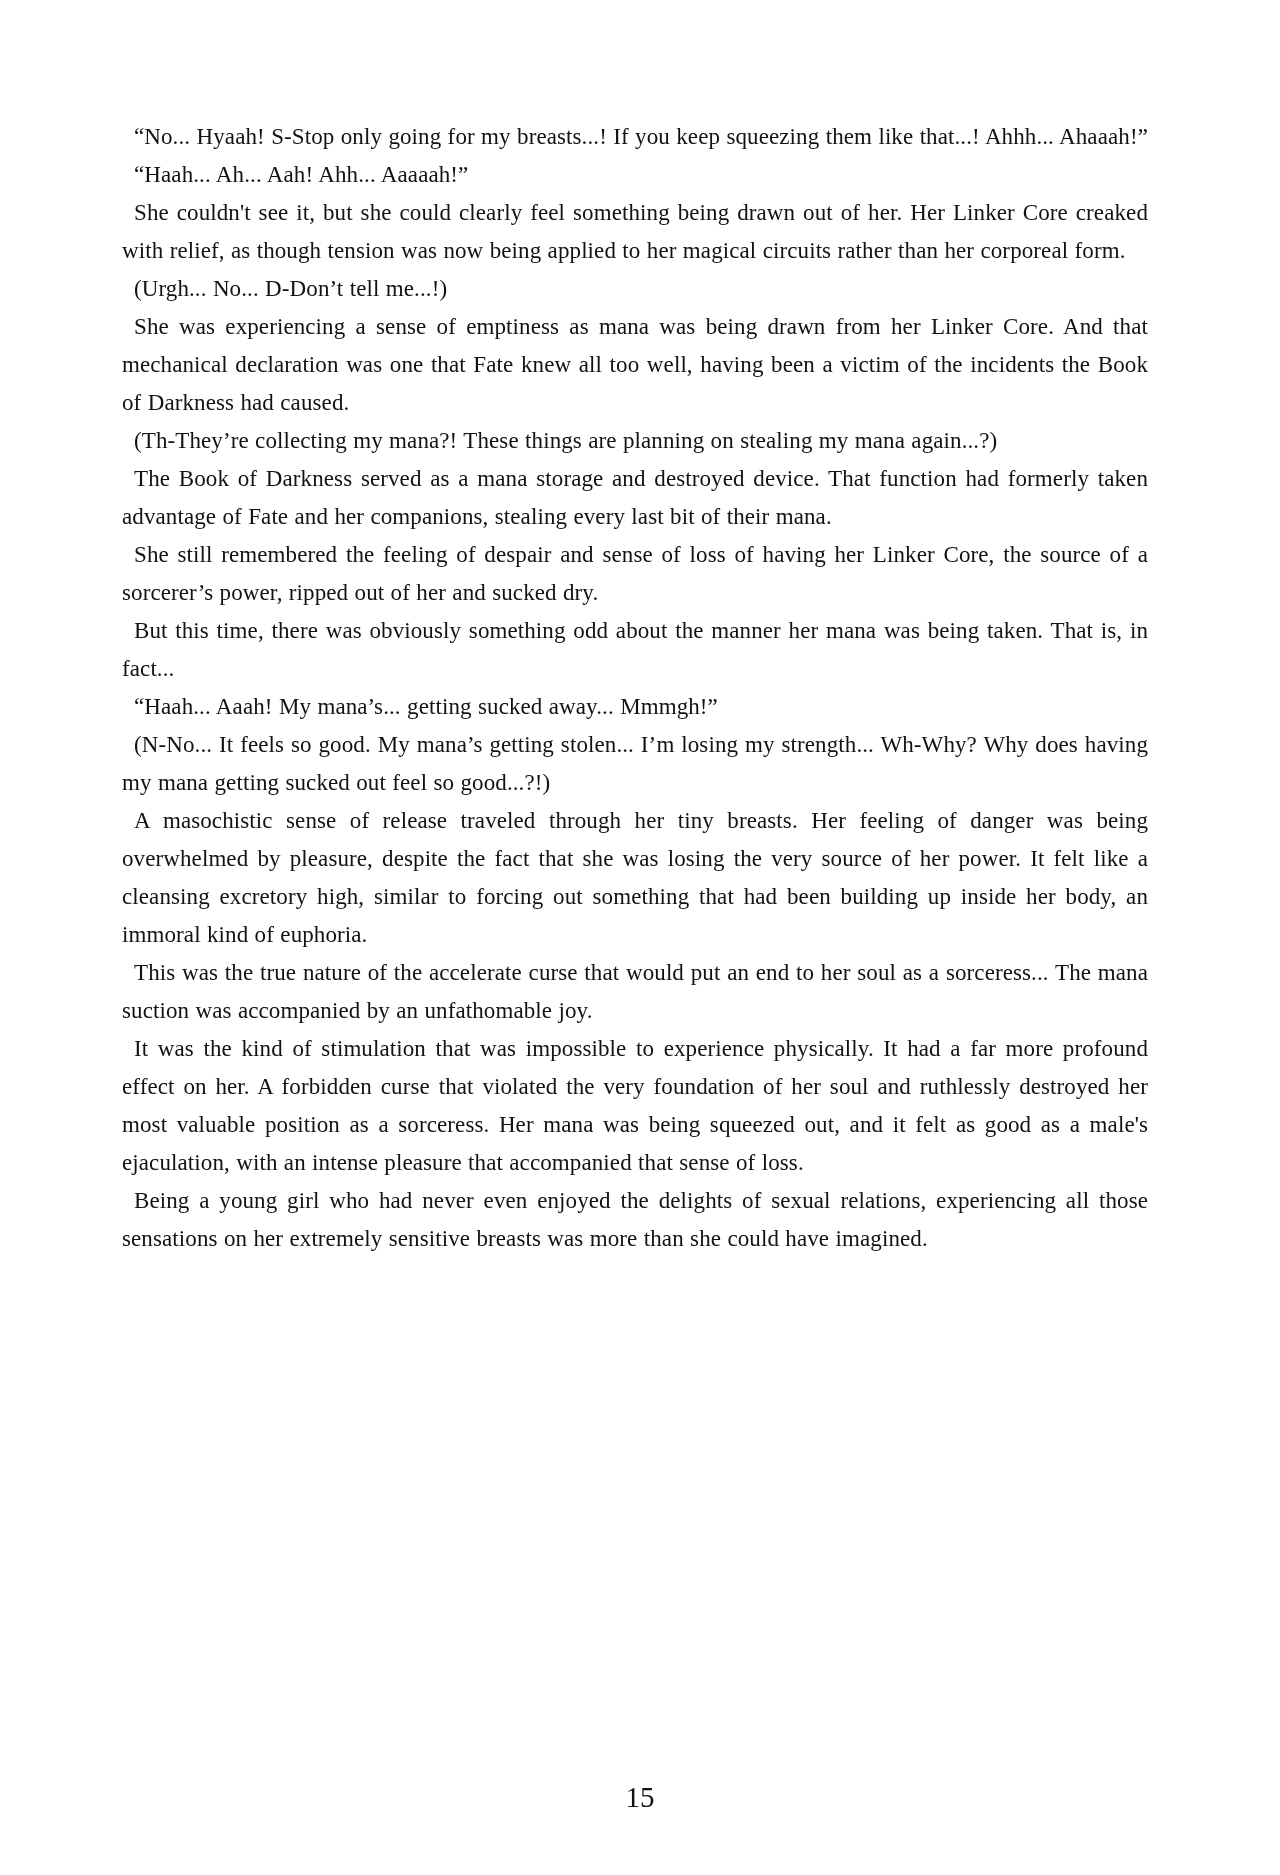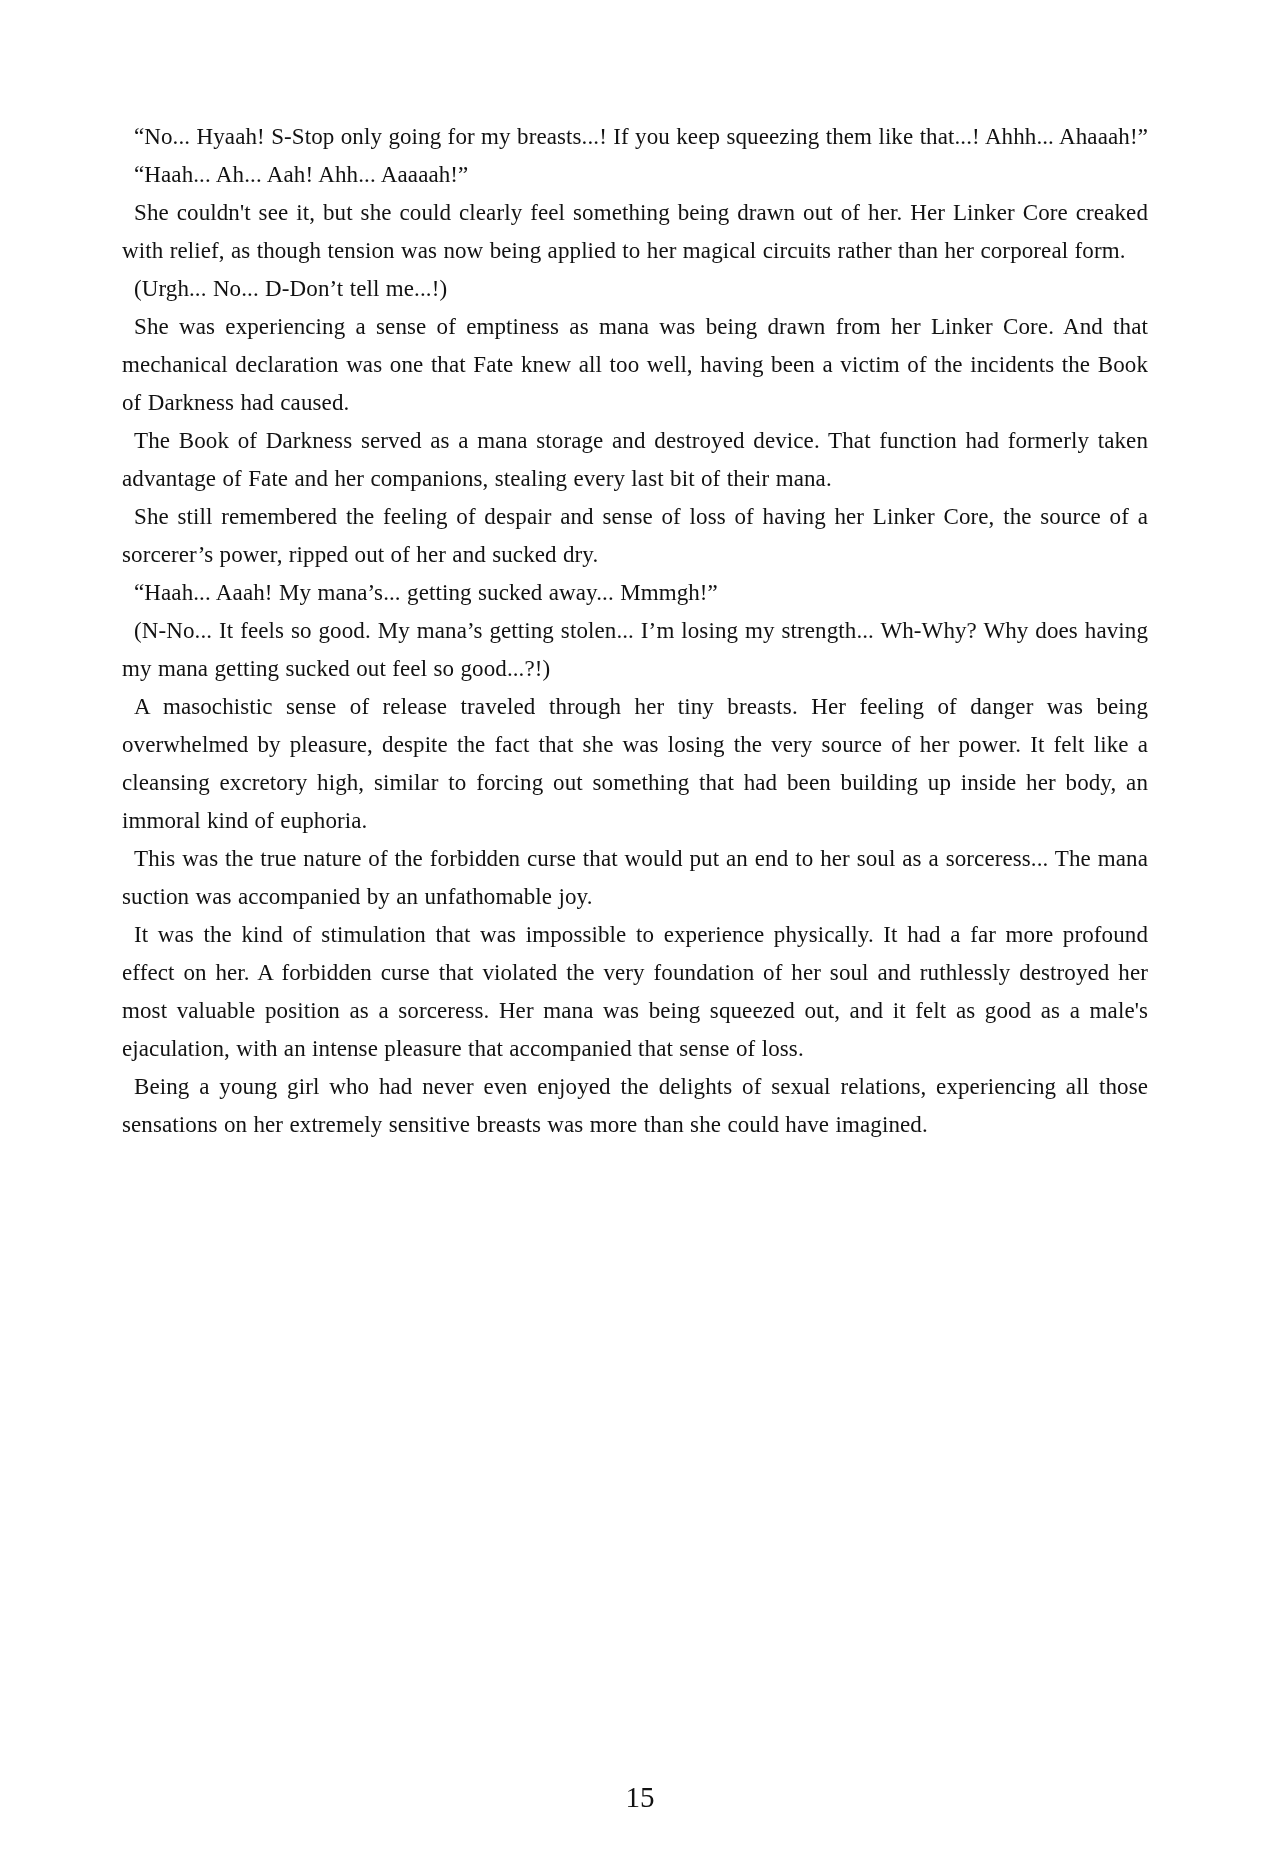--- a/index.html
+++ b/index.html
@@ -49,23 +49,25 @@
 </head>
 <body>
 
 <div class="book-page">
   <div class="text-block">
       <p>“No... Hyaah! S-Stop only going for my breasts...! If you keep squeezing them like that...! Ahhh... Ahaaah!”</p>
       <p>“Haah... Ah... Aah! Ahh... Aaaaah!”</p>
       <p>She couldn't see it, but she could clearly feel something being drawn out of her. Her Linker Core creaked with relief, as though tension was now being applied to her magical circuits rather than her corporeal form.</p>
       <p>(Urgh... No... D-Don’t tell me...!)</p>
       <p>She was experiencing a sense of emptiness as mana was being drawn from her Linker Core. And that mechanical declaration was one that Fate knew all too well, having been a victim of the incidents the Book of Darkness had caused.</p>
+      <p>(Th-They’re collecting my mana?! These things are planning on stealing my mana again...?)</p>
       <p>The Book of Darkness served as a mana storage and destroyed device. That function had formerly taken advantage of Fate and her companions, stealing every last bit of their mana.</p>
       <p>She still remembered the feeling of despair and sense of loss of having her Linker Core, the source of a sorcerer’s power, ripped out of her and sucked dry.</p>
+      <p>But this time, there was obviously something odd about the manner her mana was being taken. That is, in fact...</p>
       <p>“Haah... Aaah! My mana’s... getting sucked away... Mmmgh!”</p>
       <p>(N-No... It feels so good. My mana’s getting stolen... I’m losing my strength... Wh-Why? Why does having my mana getting sucked out feel so good...?!)</p>
       <p>A masochistic sense of release traveled through her tiny breasts. Her feeling of danger was being overwhelmed by pleasure, despite the fact that she was losing the very source of her power. It felt like a cleansing excretory high, similar to forcing out something that had been building up inside her body, an immoral kind of euphoria.</p>
-      <p>This was the true nature of the forbidden curse that would put an end to her soul as a sorceress... The mana suction was accompanied by an unfathomable joy.</p>
+      <p>This was the true nature of the accelerate curse that would put an end to her soul as a sorceress... The mana suction was accompanied by an unfathomable joy.</p>
       <p>It was the kind of stimulation that was impossible to experience physically. It had a far more profound effect on her. A forbidden curse that violated the very foundation of her soul and ruthlessly destroyed her most valuable position as a sorceress. Her mana was being squeezed out, and it felt as good as a male's ejaculation, with an intense pleasure that accompanied that sense of loss.</p>
       <p>Being a young girl who had never even enjoyed the delights of sexual relations, experiencing all those sensations on her extremely sensitive breasts was more than she could have imagined.</p>
     </div>
   <div class="page-number">15</div>
 </div>
 
 </body></html>

